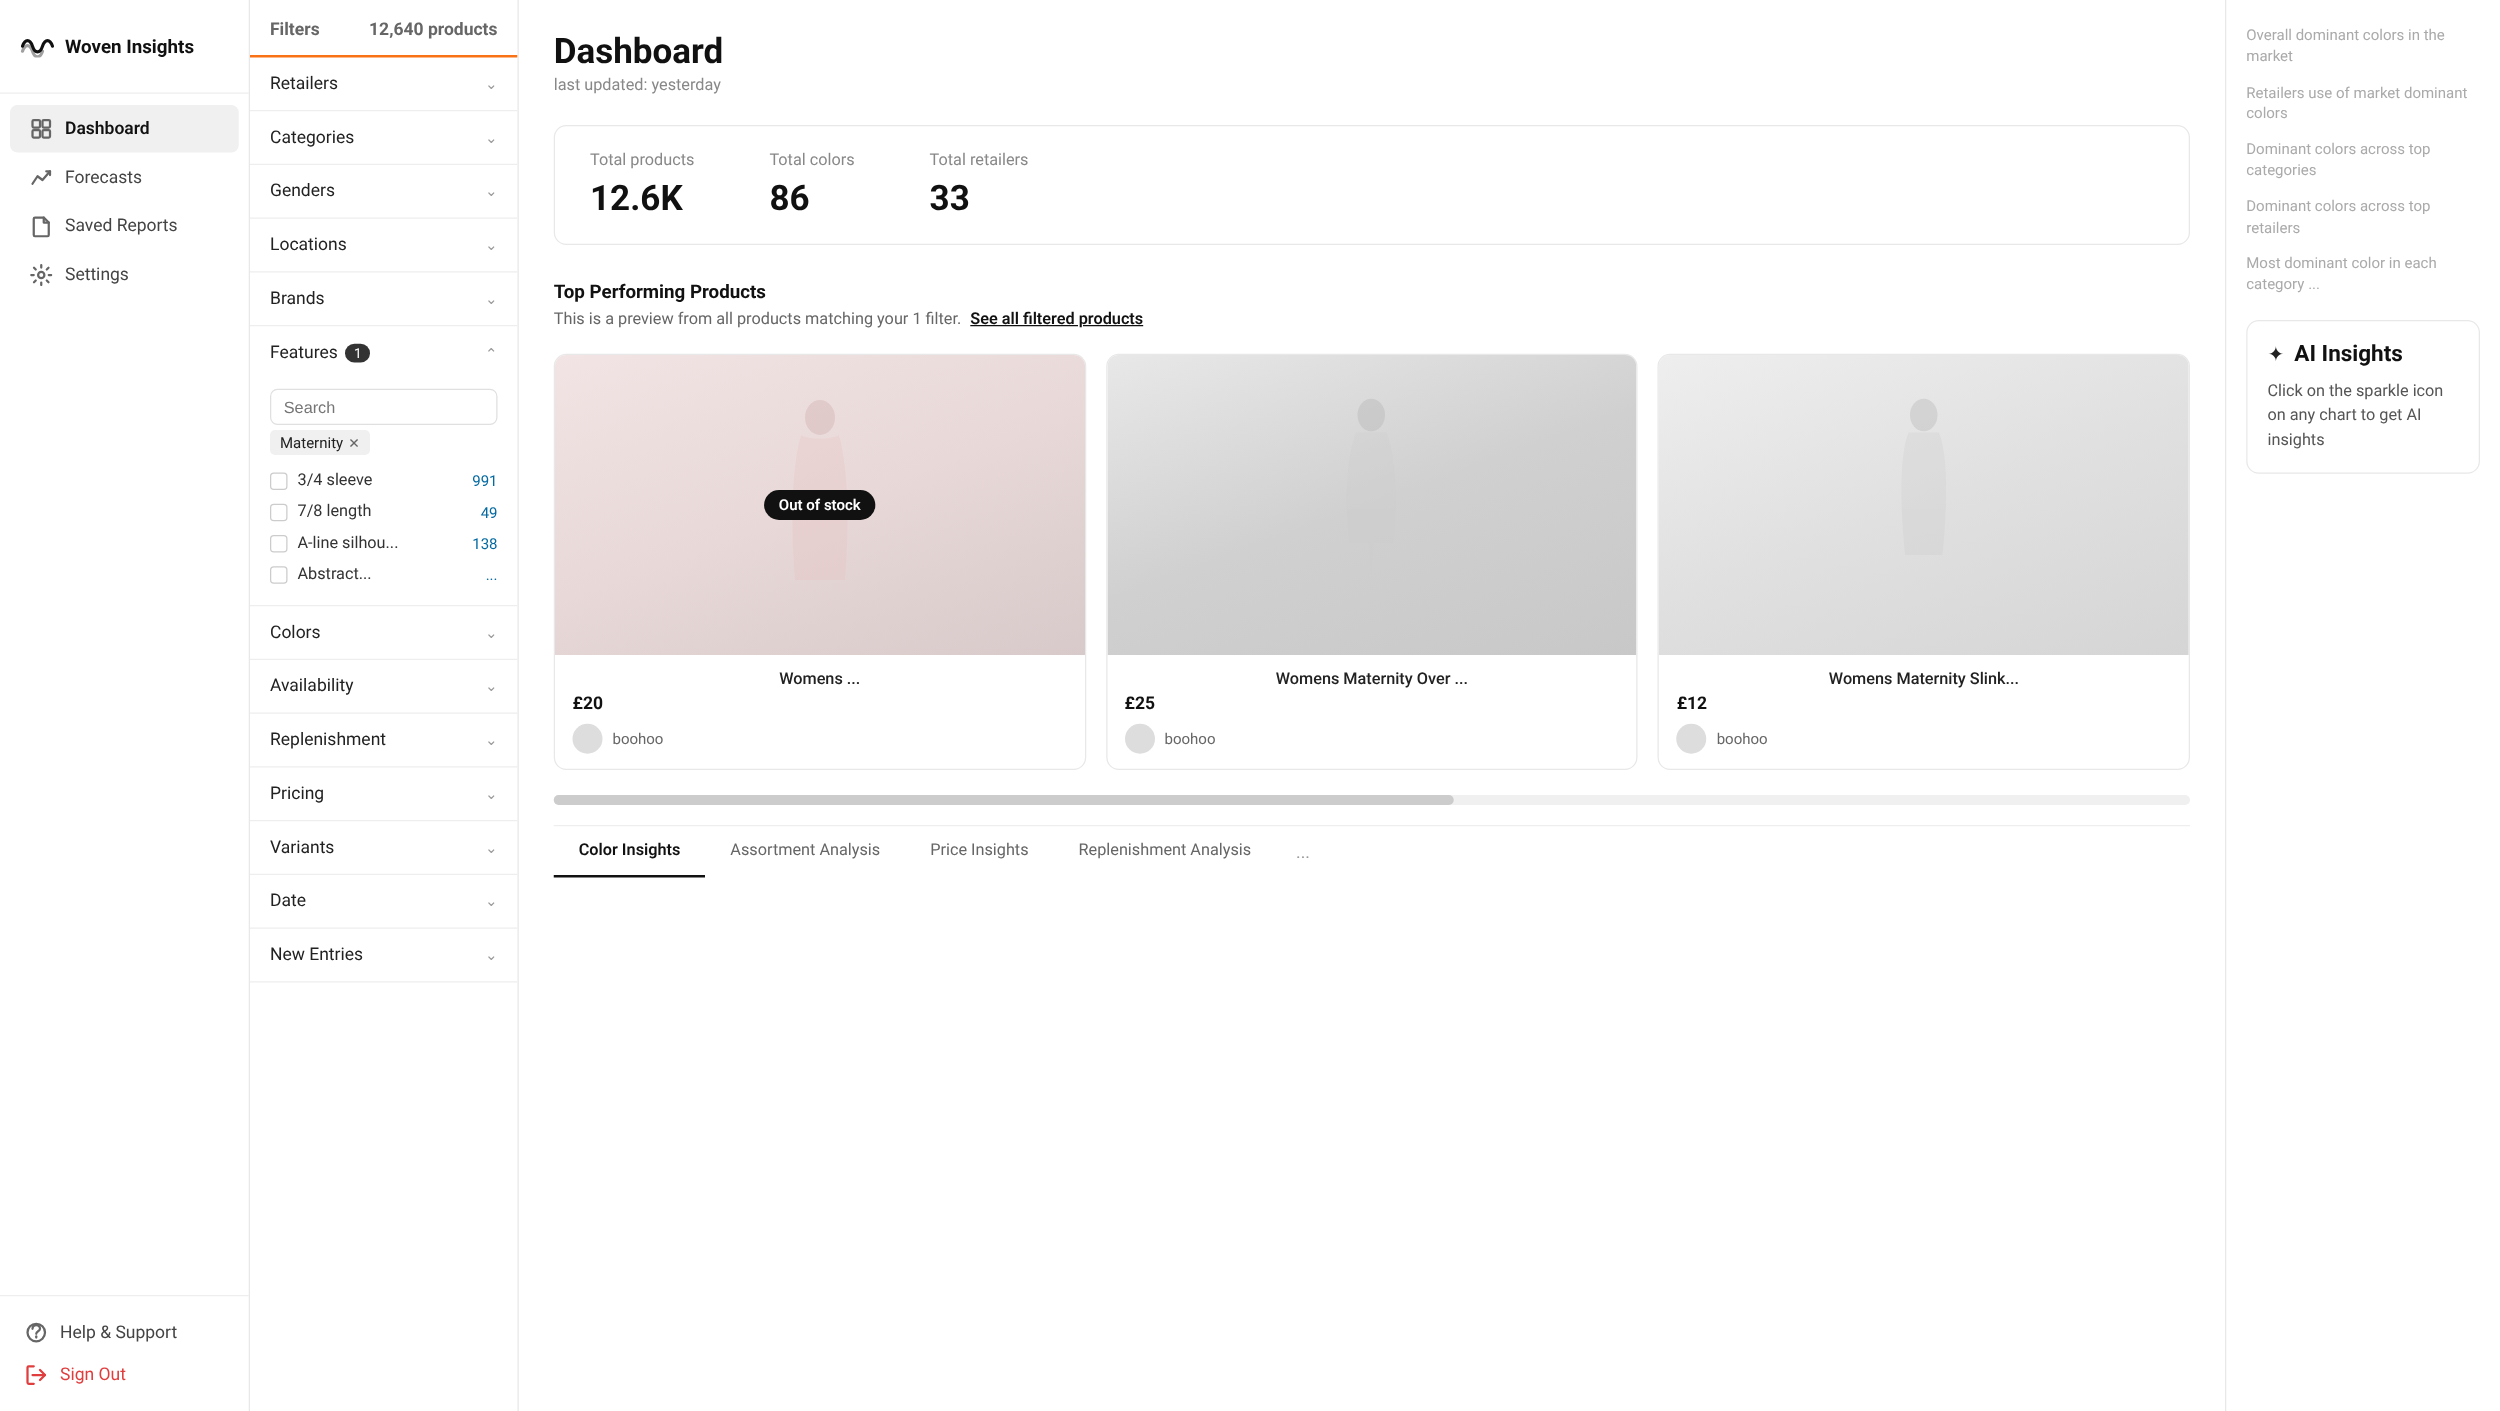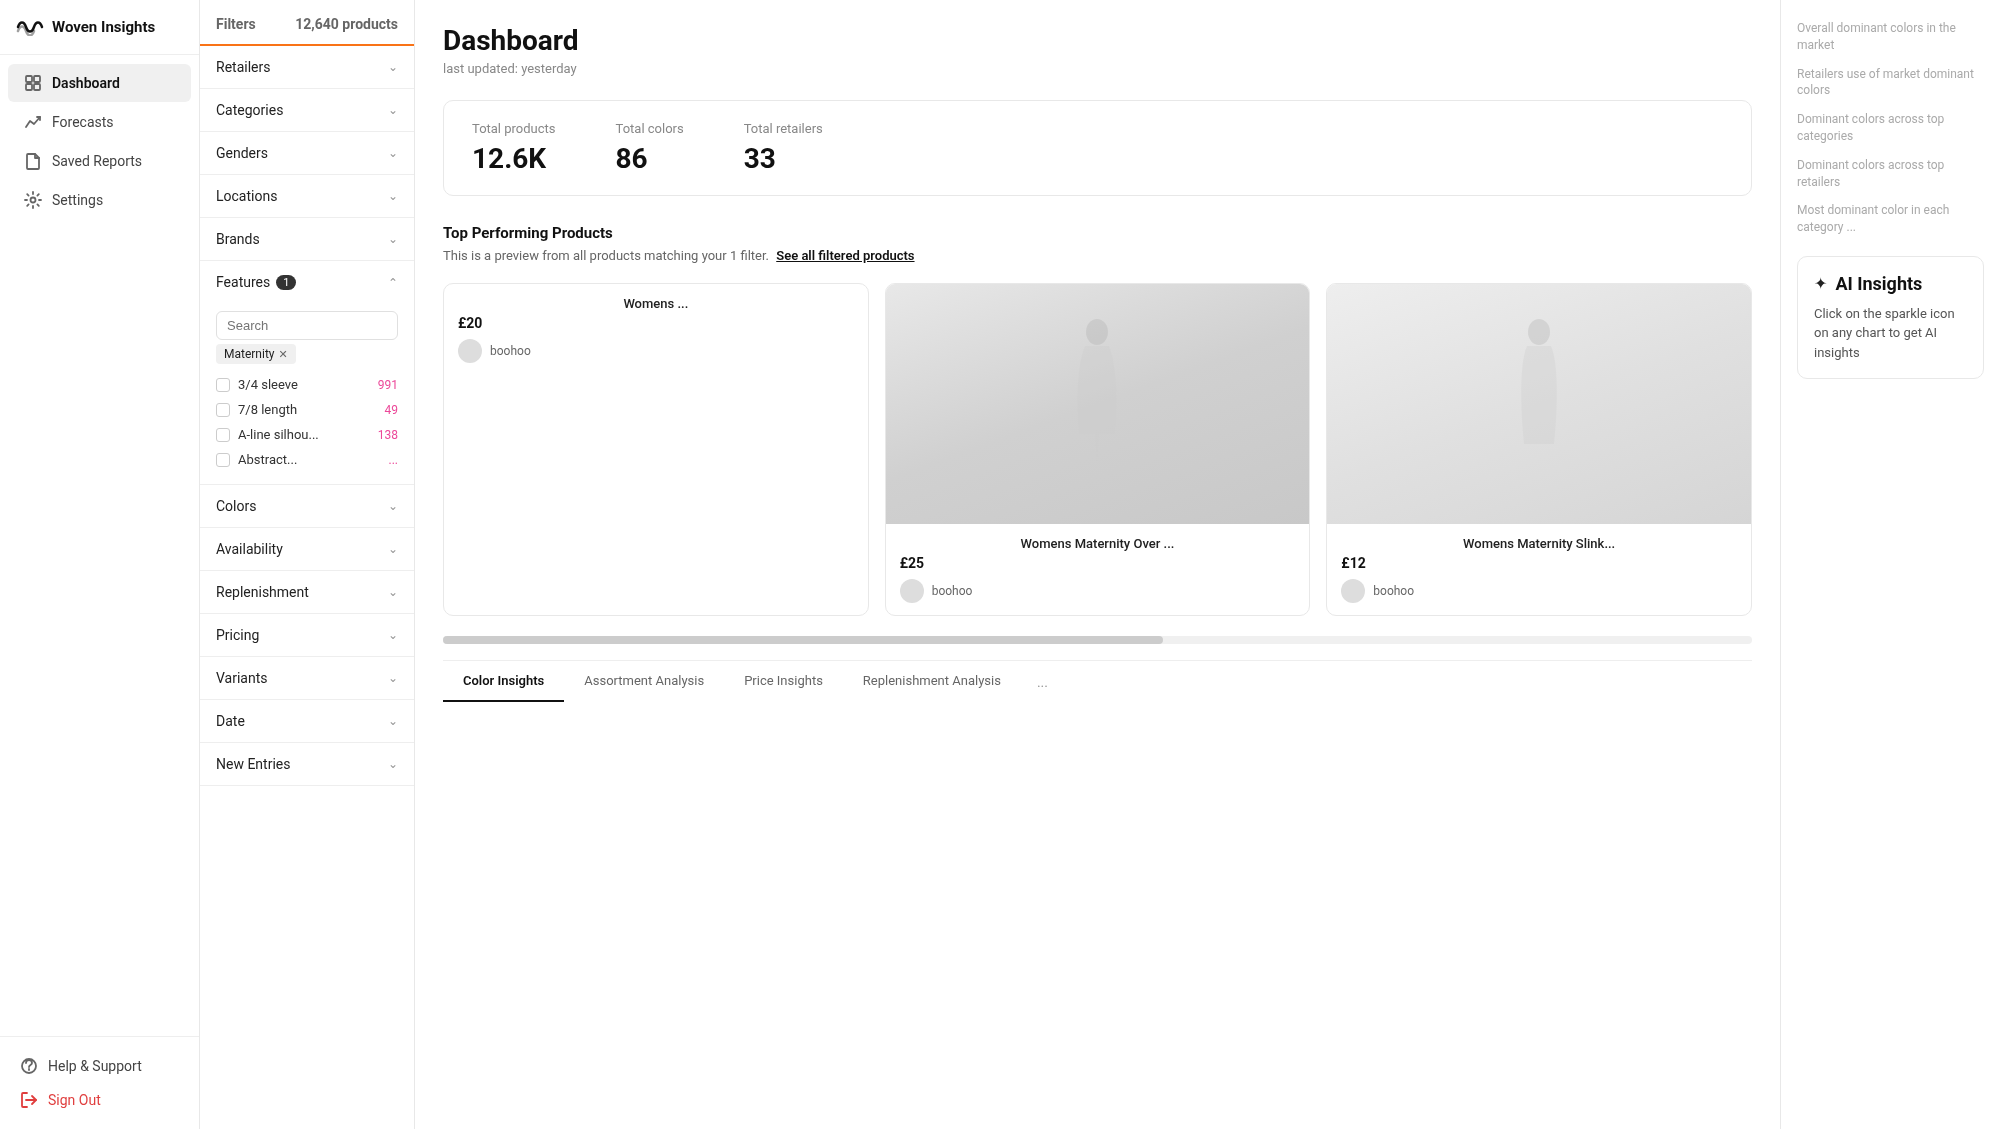--- a/index.html
+++ b/index.html
@@ -1,20 +1,20 @@
 <!DOCTYPE html>
 <html><head>
   <meta charset="utf-8">
   <style>
     * { box-sizing: border-box; margin: 0; padding: 0; }
     body { font-family: -apple-system, BlinkMacSystemFont, 'Segoe UI', Roboto, sans-serif; background: #fff; color: #222; display: flex; height: 100vh; overflow: hidden; font-size: 14px; }
 
     
     .sidebar { width: 200px; min-width: 200px; background: #fff; border-right: 1px solid #e8e8e8; display: flex; flex-direction: column; height: 100vh; }
-    .sidebar-logo { display: flex; align-items: center; gap: 8px; padding: 18px 16px; border-bottom: 1px solid #eee; }
+    .sidebar-logo { display: flex; align-items: center; gap: 8px; padding: 28px 16px; border-bottom: 1px solid #eee; }
     .logo-icon { width: 28px; height: 18px; }
     .logo-text { font-size: 15px; font-weight: 700; color: #111; }
     .sidebar-nav { flex: 1; padding: 8px 0; }
     .nav-item { display: flex; align-items: center; gap: 10px; padding: 10px 16px; cursor: pointer; border-radius: 6px; margin: 1px 8px; color: #444; }
     .nav-item.active { background: #f0f0f0; font-weight: 600; color: #111; }
     .nav-icon { width: 18px; height: 18px; display: flex; align-items: center; justify-content: center; color: #666; }
     .nav-label { font-size: 14px; }
     .sidebar-bottom { padding: 12px 8px; border-top: 1px solid #eee; }
     .bottom-item { display: flex; align-items: center; gap: 10px; padding: 8px 12px; cursor: pointer; border-radius: 6px; color: #444; }
     .sign-out { color: #e03e3e; }
@@ -30,21 +30,21 @@
     .filter-badge { background: #333; color: #fff; border-radius: 10px; padding: 1px 7px; font-size: 11px; margin-right: 4px; }
     .chevron-icon { color: #999; font-size: 12px; }
     .filter-expanded { padding: 8px 16px 12px; }
     .search-box { width: 100%; border: 1px solid #e0e0e0; border-radius: 6px; padding: 6px 10px; font-size: 13px; outline: none; background: #fff; }
     .filter-tag { display: inline-flex; align-items: center; gap: 4px; background: #f0f0f0; border-radius: 4px; padding: 3px 8px; font-size: 12px; margin: 4px 0 8px; }
     .tag-close { cursor: pointer; color: #666; font-size: 11px; }
     .feature-item { display: flex; align-items: center; justify-content: space-between; padding: 5px 0; }
     .feature-checkbox { display: flex; align-items: center; gap: 8px; }
     .checkbox { width: 14px; height: 14px; border: 1.5px solid #ccc; border-radius: 3px; background: #fff; flex-shrink: 0; }
     .feature-label { font-size: 13px; color: #333; }
-    .feature-count { font-size: 12px; color: #ec4899; }
+    .feature-count { font-size: 12px; color: #0369a1; }
     .filter-bottom { border-top: 1px solid #eee; padding: 12px 16px; margin-top: auto; }
     .save-report-btn { display: flex; align-items: center; gap: 8px; width: 100%; background: #fff; border: 1px solid #ddd; border-radius: 6px; padding: 8px 14px; font-size: 13px; cursor: pointer; color: #333; }
 
     
     .main { flex: 1; display: flex; flex-direction: column; height: 100vh; overflow: hidden; }
     .top-bar { padding: 14px 24px; border-bottom: 1px solid #eee; display: flex; align-items: center; justify-content: space-between; }
     .top-bar-title { font-size: 15px; color: #333; font-weight: 500; }
     .notif-icon { color: #666; font-size: 20px; cursor: pointer; }
 
     .content-area { flex: 1; display: flex; overflow: hidden; }
@@ -337,20 +337,28 @@
 
       <h2 class="section-title">Top Performing Products</h2>
       <p class="section-desc">
         <span>This is a preview from all products matching your 1 filter.</span>
         <a href="#" style="margin-left:4px;">See all filtered products</a>
       </p>
 
       <div class="products-grid">
 
         <div class="product-card">
+          <div class="product-img product-img-1">
+
+            <svg width="80" height="200" viewBox="0 0 80 200" fill="none" style="opacity:0.3">
+              <ellipse cx="40" cy="30" rx="12" ry="14" fill="#c8a0a0"></ellipse>
+              <path d="M25 44 C20 60, 15 100, 20 160 L60 160 C65 100, 60 60, 55 44 C50 48, 30 48, 25 44Z" fill="#e8c0c0"></path>
+            </svg>
+            <div class="out-of-stock-badge">Out of stock</div>
+          </div>
           <div class="product-info">
             <div class="product-name">Womens ...</div>
             <div class="product-price">£20</div>
             <div class="retailer-row">
               <div class="retailer-avatar"></div>
               <span class="retailer-name">boohoo</span>
             </div>
           </div>
         </div>
 

